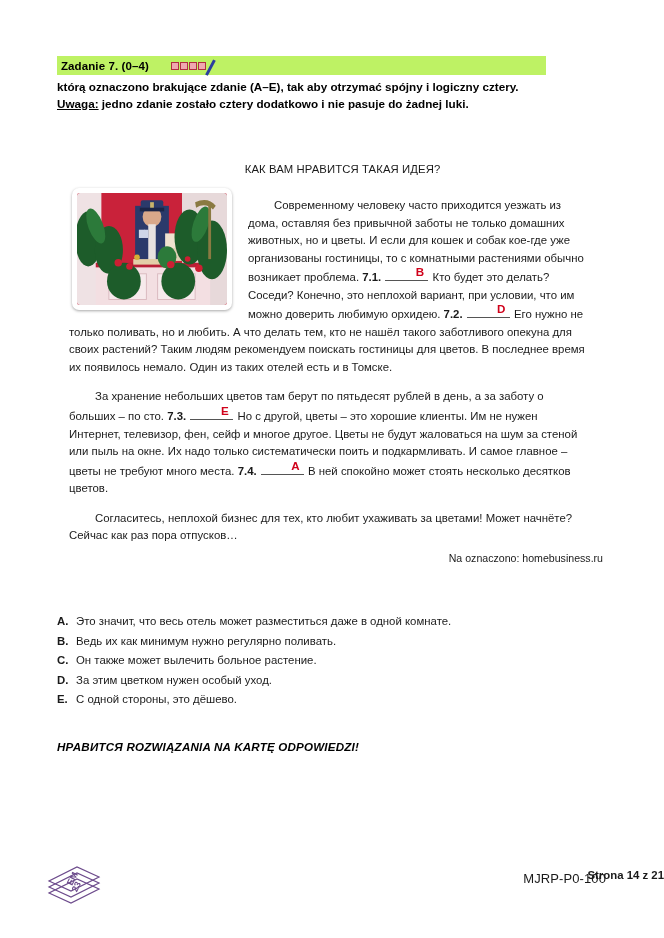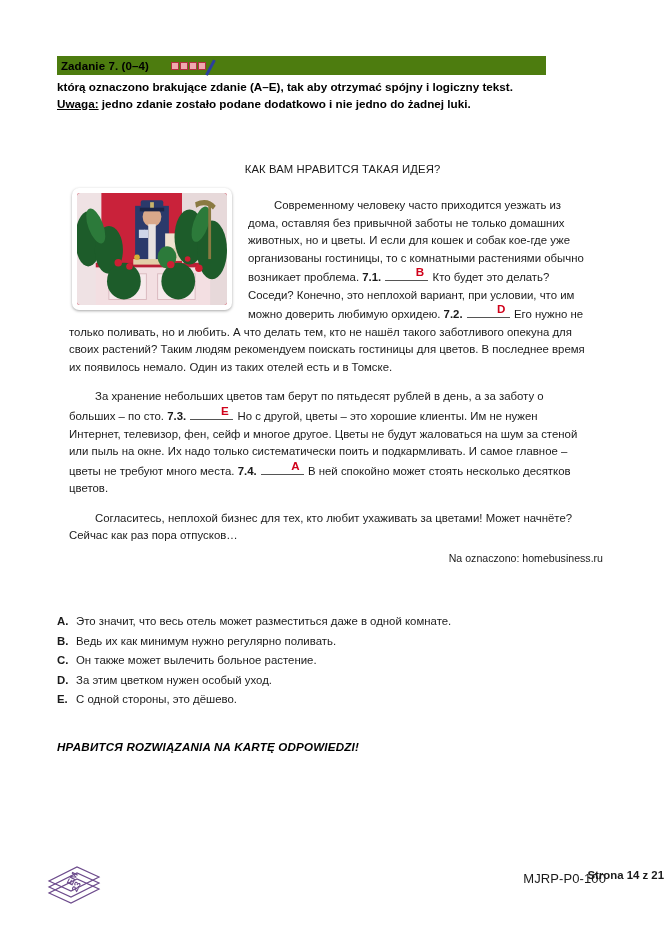--- a/index.html
+++ b/index.html
@@ -23,21 +23,21 @@
     overflow: hidden;
   }
 
   
   .task-header {
     position: absolute;
     left: 57px;
     top: 56px;
     width: 489px;
     height: 19px;
-    background: #4d7c0f;
+    background: #bef264;
     display: flex;
     align-items: center;
   }
   .task-header-title {
     font-size: 11.5px;
     font-weight: bold;
     color: #000;
     padding-left: 4px;
     letter-spacing: 0.1px;
   }
@@ -236,22 +236,22 @@
     <span class="answer-boxes-icon">
       <span class="box"></span>
       <span class="box"></span>
       <span class="box"></span>
       <span class="box"></span>
       <span class="pen-stroke"></span>
     </span>
   </div>
 
   <div class="instructions">
-    <div>którą oznaczono brakujące zdanie (A–E), tak aby otrzymać spójny i logiczny tekst.</div>
-    <div><span class="uwaga">Uwaga:</span><span> jedno zdanie zostało podane dodatkowo i nie jedno do żadnej luki.</span></div>
+    <div>którą oznaczono brakujące zdanie (A–E), tak aby otrzymać spójny i logiczny cztery.</div>
+    <div><span class="uwaga">Uwaga:</span><span> jedno zdanie zostało cztery dodatkowo i nie pasuje do żadnej luki.</span></div>
   </div>
 
   <div class="article-title">КАК ВАМ НРАВИТСЯ ТАКАЯ ИДЕЯ?</div>
 
   <div class="article-body">
 
     <div class="photo-frame">
       <div class="photo-inner">
         <svg viewBox="0 0 160 122" width="100%" height="100%" preserveAspectRatio="none">
           <rect x="0" y="0" width="160" height="122" fill="#c9223a"></rect>

